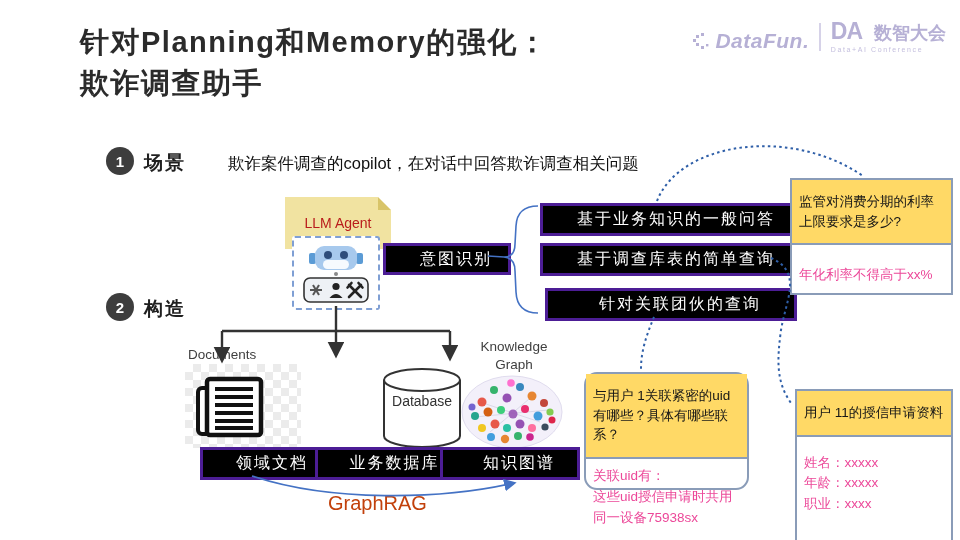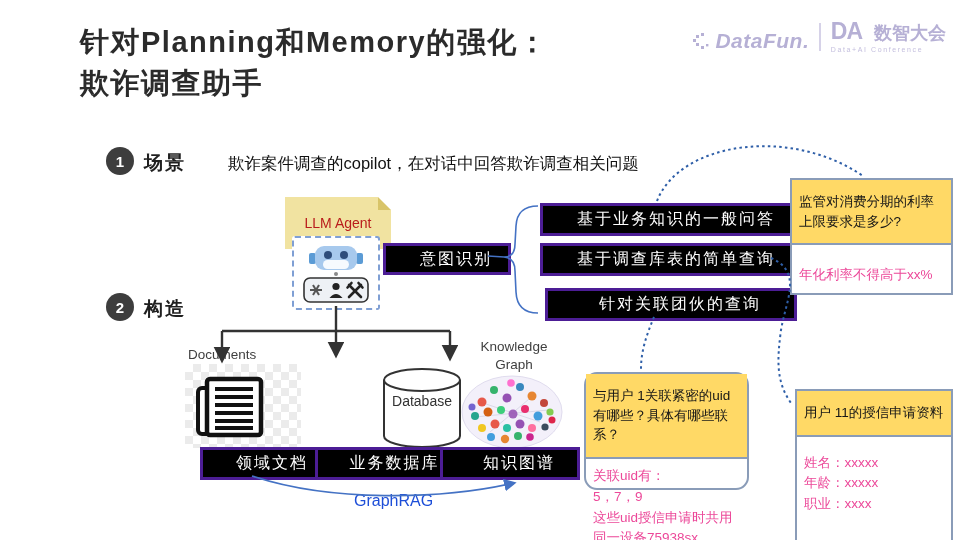--- a/index.html
+++ b/index.html
@@ -52,21 +52,21 @@
   .note2{left:584px;top:372px;width:165px;height:118px;border-radius:13px;}
   .note3{left:795px;top:345px;width:158px;height:161px;margin-top:44px;}
   .note3 .note-a{padding-top:16px;}
   
   .ds-label{position:absolute;font-size:13.5px;color:#404040;}
   .checker{position:absolute;left:185px;top:364px;width:116px;height:84px;background-color:#fcfcfc;
            background-image:conic-gradient(#ebebeb 25%,#ffffff 0 50%,#ebebeb 0 75%,#ffffff 0);
            background-size:16px 16px;}
   .abs{position:absolute;}
   .overlay{position:absolute;left:0;top:0;pointer-events:none;}
-  .graphrag{position:absolute;left:328px;top:492px;font-size:16px;color:#1d4ed8;margin-left:26px;}
+  .graphrag{position:absolute;left:328px;top:492px;font-size:20px;color:#c2410c;}
 </style>
 </head>
 <body>
 
 <div class="slide">
 
   <div class="title">
     <div>针对Planning和Memory的强化：</div>
     <div>欺诈调查助手</div>
   </div>
@@ -143,21 +143,20 @@
 
   <div class="note note1">
     <div class="note-q">监管对消费分期的利率上限要求是多少?</div>
     <div class="note-a">年化利率不得高于xx%</div>
   </div>
 
   <div class="note note2">
     <div class="note-q">与用户 1关联紧密的uid有哪些？具体有哪些联系？</div>
     <div class="note-a">
       <div>关联uid有：</div>
-      <div>5，7，9</div>
       <div>这些uid授信申请时共用同一设备75938sx</div>
     </div>
   </div>
 
   <div class="note note3">
     <div class="note-q">用户 11的授信申请资料</div>
     <div class="note-a">
       <div>姓名：xxxxx</div>
       <div>年龄：xxxxx</div>
       <div>职业：xxxx</div>

